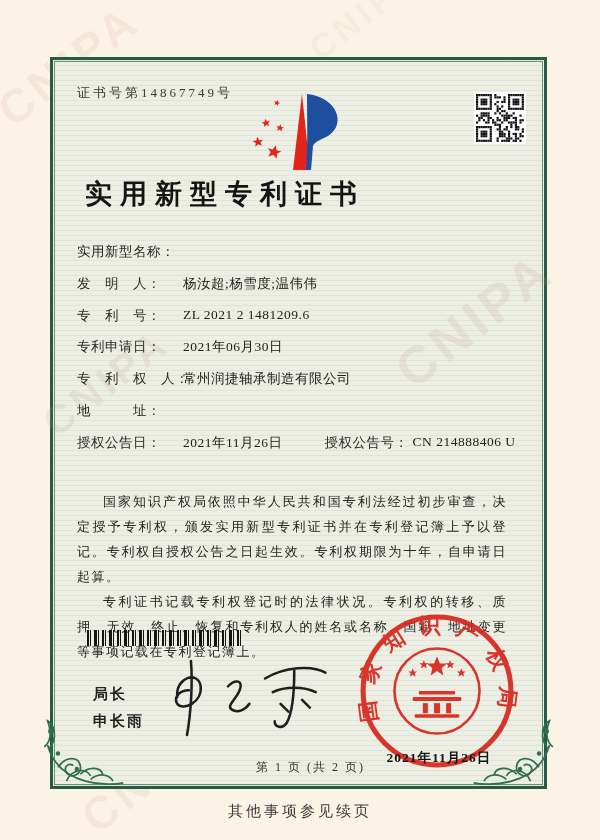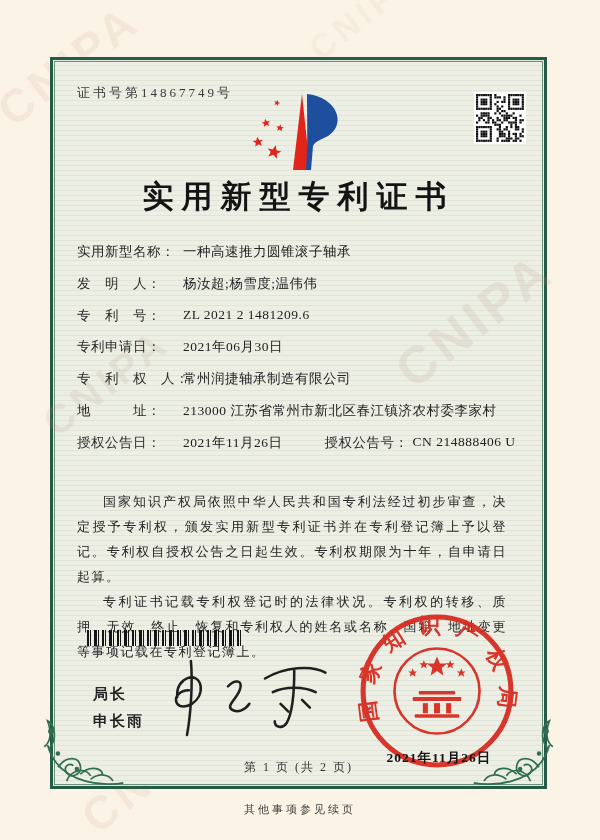--- a/index.html
+++ b/index.html
@@ -33,22 +33,22 @@
   .frame .watermark{color:rgba(190,150,125,0.15);}
   .wm4{left:330px;top:230px;font-size:52px;}
   .wm5{left:-20px;top:300px;font-size:40px;}
   .cert-no{
     position:absolute;left:24px;top:24px;
     font-size:13px;letter-spacing:3px;color:#3a3a3a;
   }
   .logo{position:absolute;left:50%;top:30px;transform:translateX(-50%);width:100px;height:84px;}
   .qr{position:absolute;right:18px;top:32px;width:48px;height:48px;background:#fff;padding:2px;}
   .title{
-    position:absolute;left:0;top:116px;width:100%;text-align:center;
-    font-size:31px;font-weight:bold;letter-spacing:8px;color:#141414;
+    position:absolute;left:0;top:116px;width:100%;
+    font-size:27px;font-weight:bold;letter-spacing:8px;color:#141414;padding-left:32px;
   }
   .fields{position:absolute;left:24px;right:12px;top:183px;font-size:13.5px;letter-spacing:0.5px;}
   .field-row{margin-bottom:13.8px;white-space:nowrap;display:flex;}
   .field-label{display:inline-block;width:106px;flex:none;color:#2b2b2b;}
   .field-value{color:#222;}
   .pair2{margin-left:42px;display:inline-flex;}
   .pair2 .field-label{width:auto;margin-right:4px;text-align:right;}
   .paragraphs{
     position:absolute;left:24px;right:37px;top:429px;
     font-size:13px;line-height:25px;letter-spacing:1.5px;color:#262626;
@@ -68,26 +68,26 @@
     font-family:"Liberation Sans","DejaVu Sans",sans-serif;
     font-weight:700;font-size:15px;line-height:27px;color:#242424;letter-spacing:2px;
   }
   .signature-svg{position:absolute;left:95px;top:592px;width:195px;height:90px;}
   .seal{position:absolute;left:303px;top:550px;width:162px;height:162px;}
   .seal-date{
     position:absolute;left:305px;top:689px;width:162px;text-align:center;
     font-size:13.5px;font-weight:600;letter-spacing:1px;color:#151515;
   }
   .page-number{
-    position:absolute;left:0;bottom:10px;width:100%;text-align:center;
+    position:absolute;left:12px;bottom:10px;width:100%;text-align:center;
     font-size:12px;letter-spacing:2px;color:#333;
   }
   .footer-note{
     position:absolute;left:0;top:802px;width:100%;text-align:center;
-    font-size:11px;letter-spacing:3px;color:#3c3c3c;
+    font-size:15px;letter-spacing:3px;color:#3c3c3c;
   }
   .orn{position:absolute;width:86px;height:86px;pointer-events:none;}
   .orn-bl{left:-14px;bottom:-14px;}
   .orn-br{right:-14px;bottom:-14px;transform:scaleX(-1);}
 </style>
 </head>
 <body>
 
 <div class="watermark wm1">CNIPA</div>
 <div class="watermark wm2">CNIPA</div>
@@ -361,41 +361,39 @@
         <rect x="45.71428571428571" y="36.57142857142857" width="2.1714285714285713" height="2.1714285714285713" fill="#111"></rect>
         <rect x="45.71428571428571" y="41.14285714285714" width="2.1714285714285713" height="2.1714285714285713" fill="#111"></rect>
       </svg>
   </div>
 
   <div class="title">实用新型专利证书</div>
 
   <div class="fields">
     <div class="field-row">
       <span class="field-label">实用新型名称：</span>
-      <span class="field-value">一种高速推力圆锥滚子轴承</span>
     </div>
     <div class="field-row">
       <span class="field-label">发　明　人：</span>
       <span class="field-value">杨汝超;杨雪度;温伟伟</span>
     </div>
     <div class="field-row">
       <span class="field-label">专　利　号：</span>
       <span class="field-value">ZL 2021 2 1481209.6</span>
     </div>
     <div class="field-row">
       <span class="field-label">专利申请日：</span>
       <span class="field-value">2021年06月30日</span>
     </div>
     <div class="field-row">
       <span class="field-label">专　利　权　人：</span>
       <span class="field-value">常州润捷轴承制造有限公司</span>
     </div>
     <div class="field-row">
       <span class="field-label">地　　　址：</span>
-      <span class="field-value">213000 江苏省常州市新北区春江镇济农村委李家村</span>
     </div>
     <div class="field-row">
       <span class="field-label">授权公告日：</span>
       <span class="field-value">2021年11月26日</span>
       <span class="pair2">
         <span class="field-label">授权公告号：</span>
         <span class="field-value">CN 214888406 U</span>
       </span>
     </div>
   </div>

